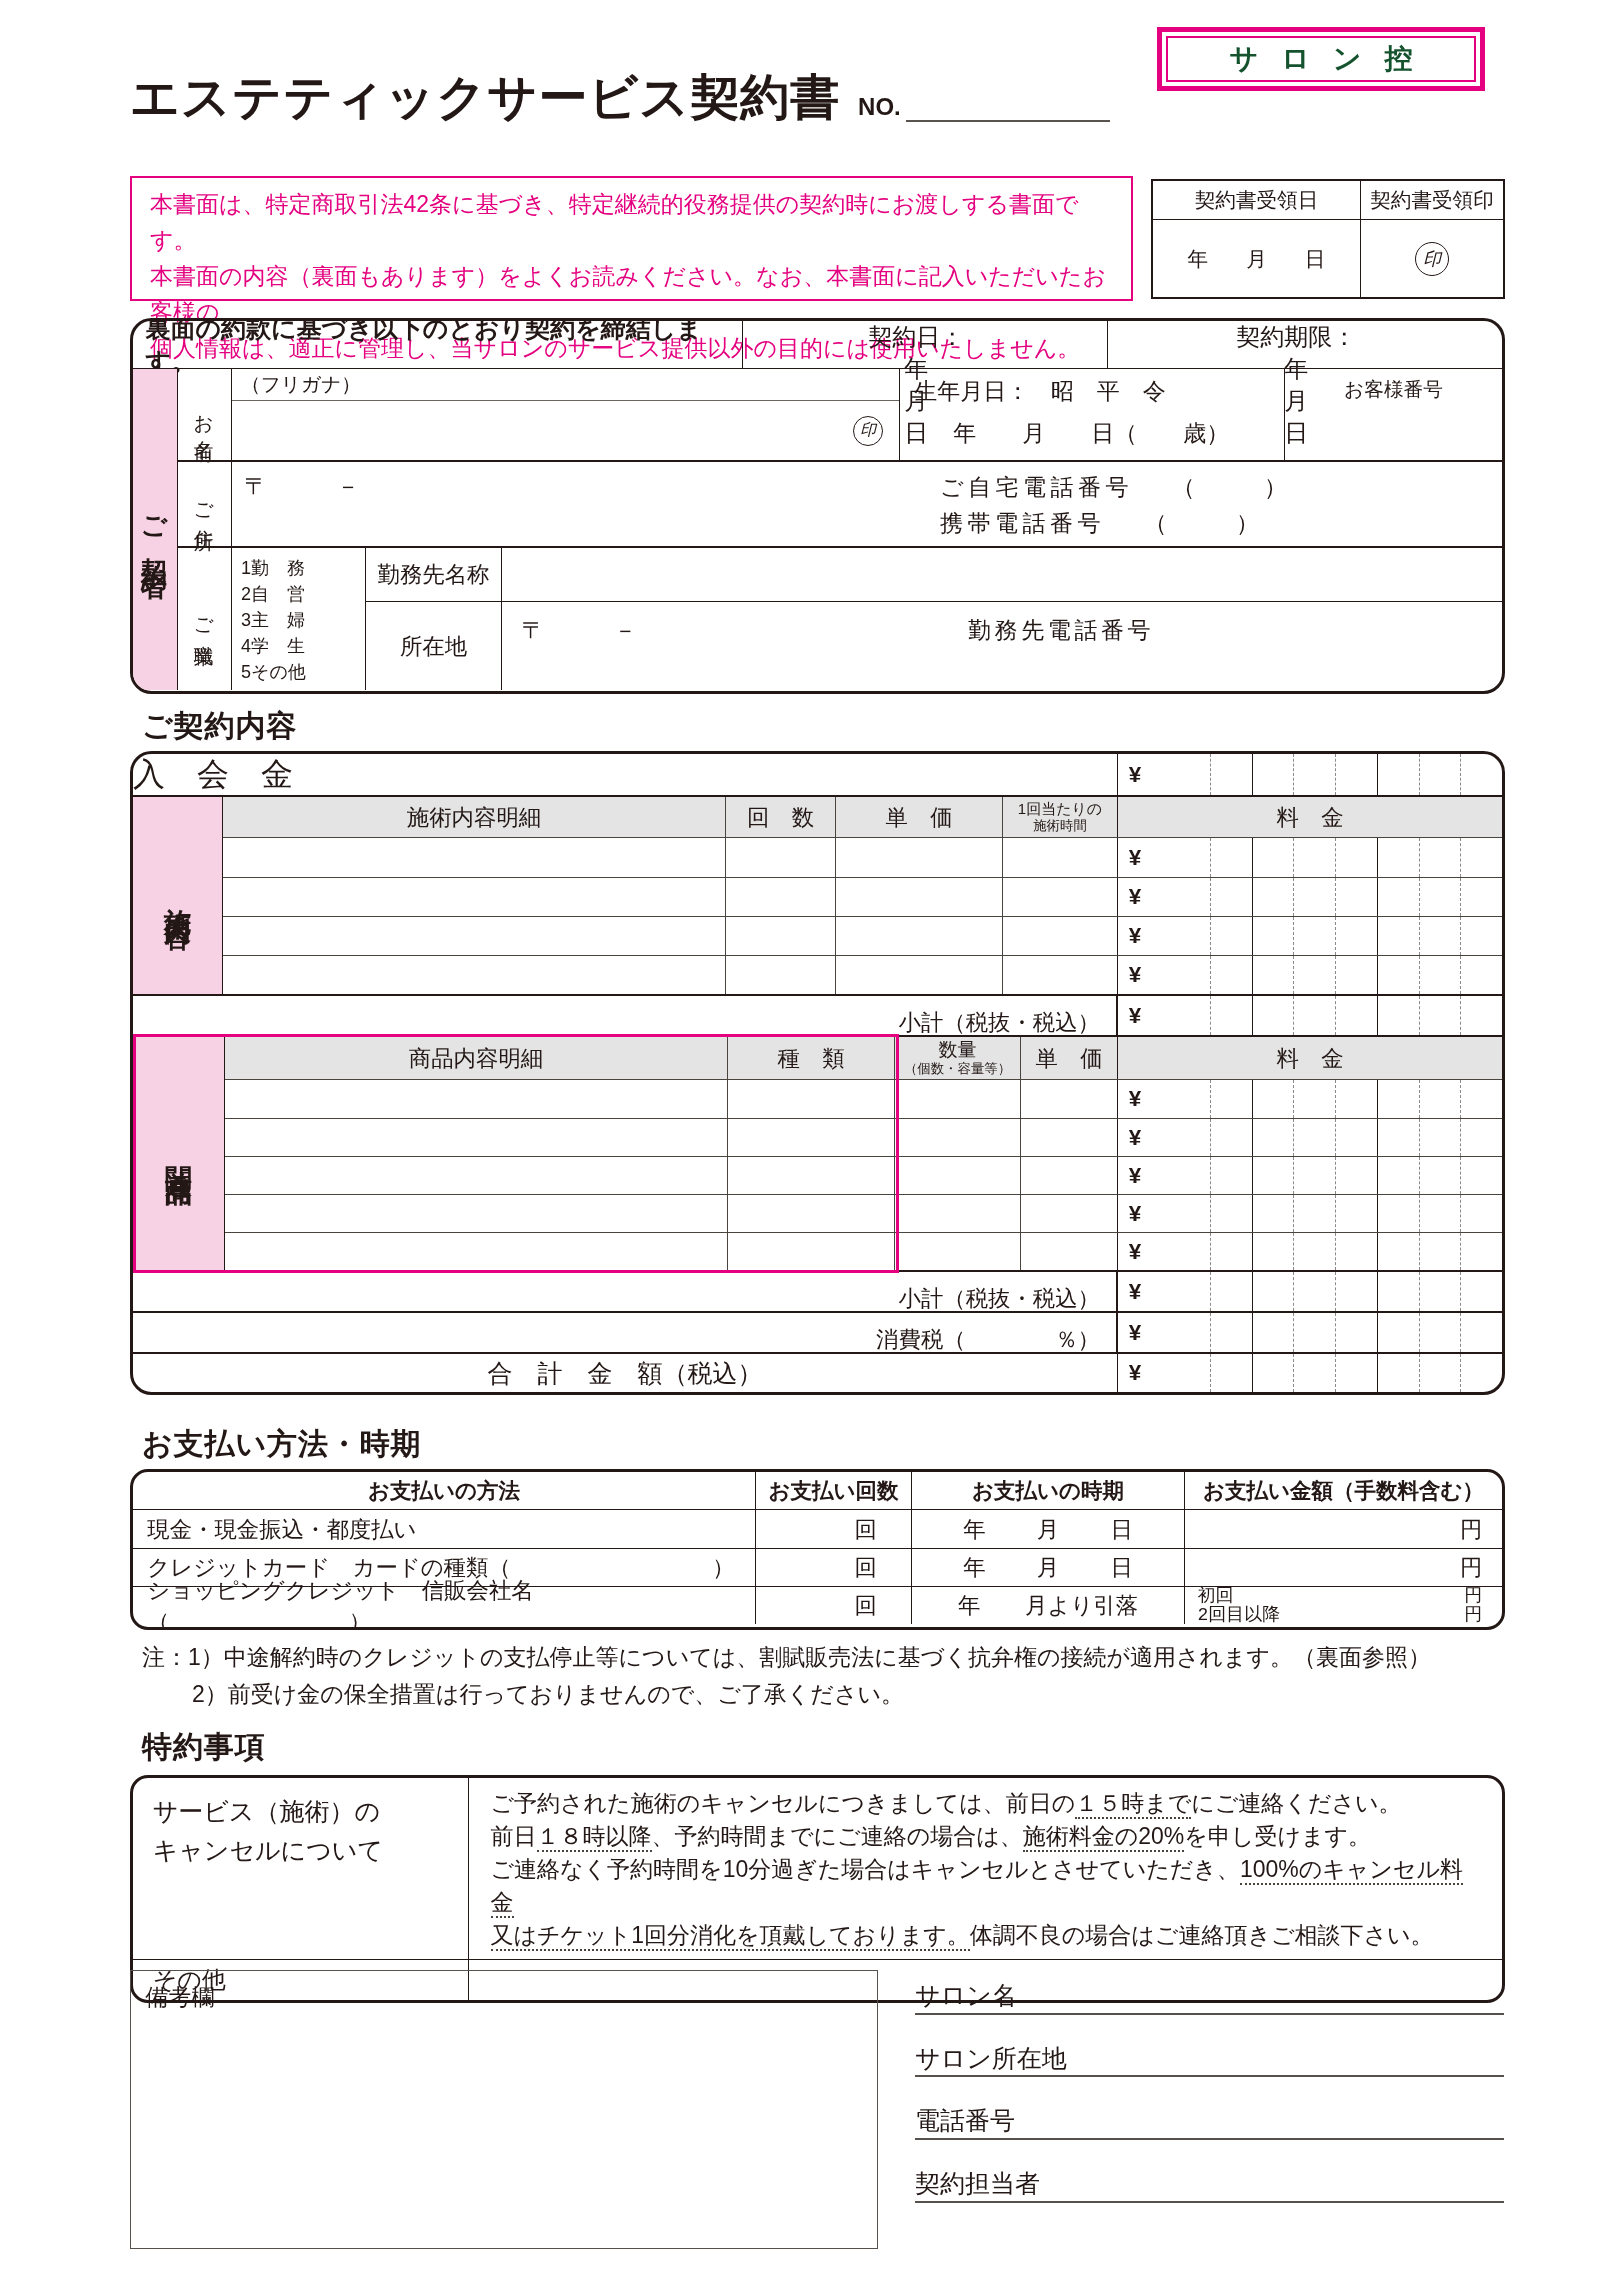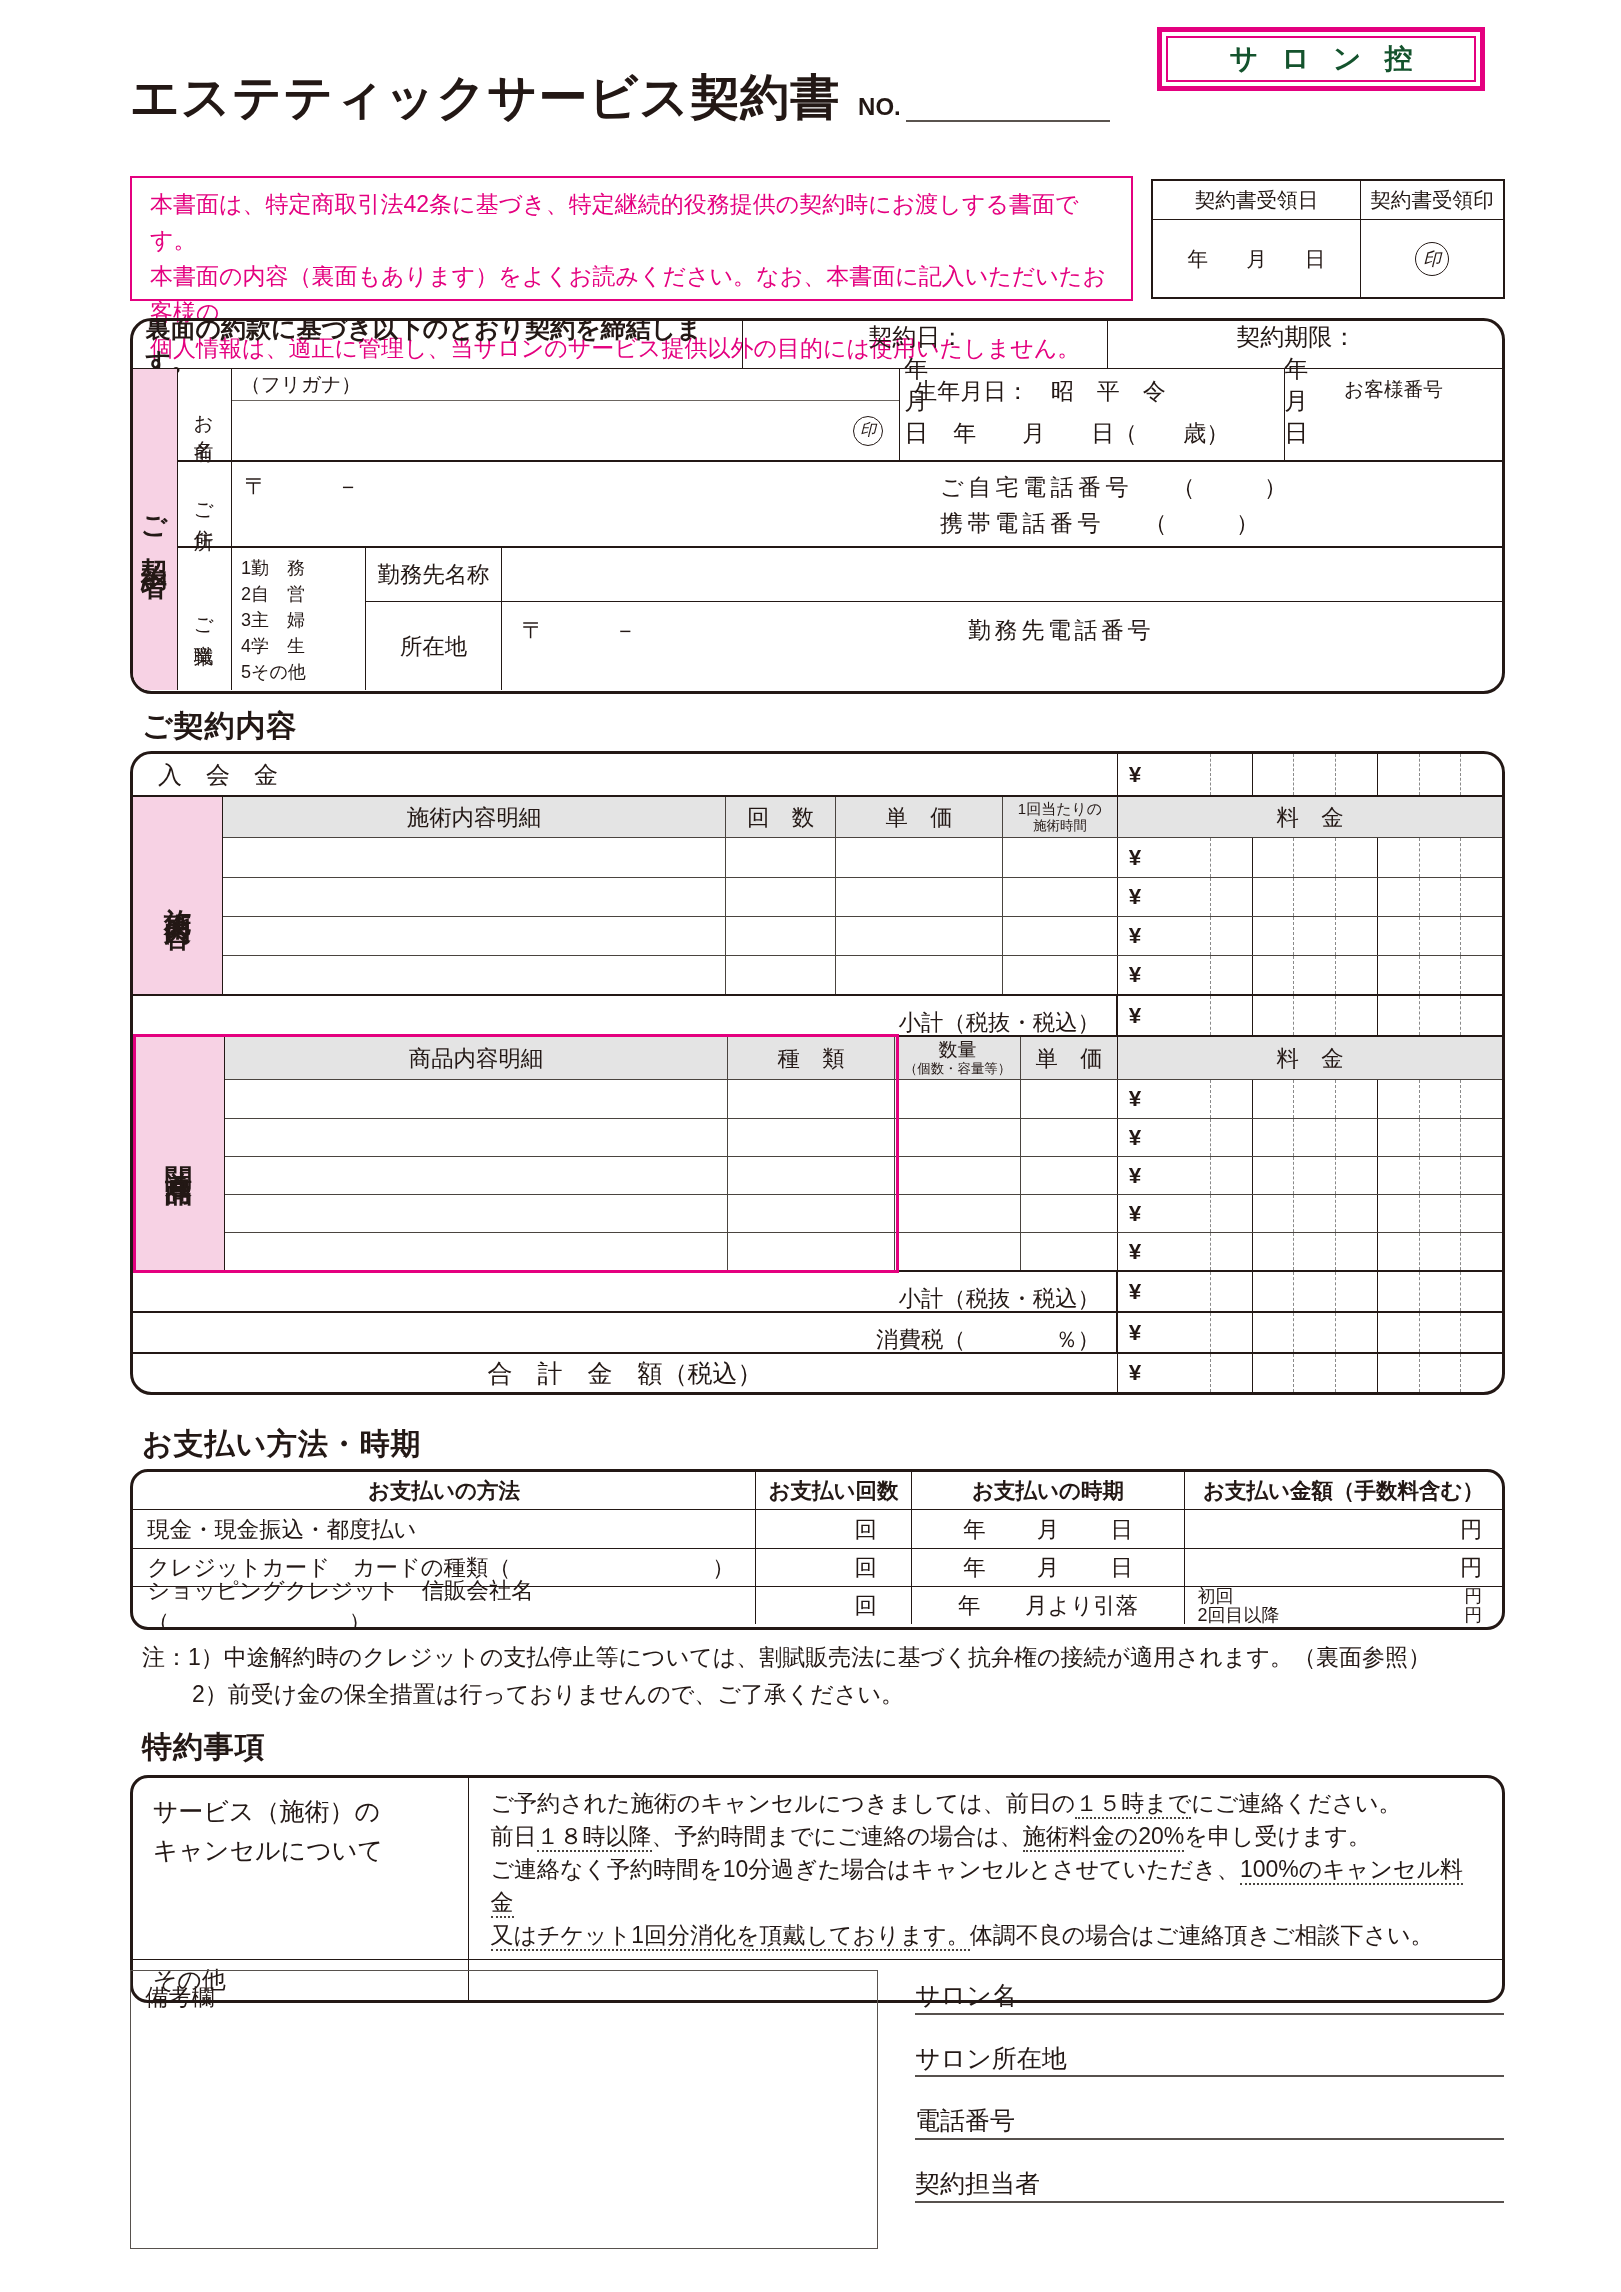--- a/index.html
+++ b/index.html
@@ -72,21 +72,21 @@
   .jcontent { flex:1; position:relative; }
   .jpostal { position:absolute; left:19.7px; top:12.5px; font-size:23px; }
   .wphone { position:absolute; left:466px; top:12.5px; font-size:23px; letter-spacing:3.6px; }
 
   
   .sec-title { font-size:30px; font-weight:bold; letter-spacing:0.9px; }
 
   
   #ctable { left:130px; top:751px; width:1375px; border:3.6px solid #231815; border-radius:21.5px; overflow:hidden; }
   .adm { height:41px; display:flex; }
-  .adm .albl { flex:1; display:flex; align-items:center; padding-left:25px; font-size:24px;font-family:Liberation Mono, monospace; }
+  .adm .albl { flex:1; display:flex; align-items:center; font-size:32px;font-family:Liberation Mono, monospace; }
   .money { width:385px; border-left:1.8px solid #231815; display:flex; align-items:stretch; }
   .money .yen { width:93px; border-right:1.3px dashed #8a8a8a; display:flex; align-items:center; padding-left:10.7px; font-size:22.4px; }
   .money-grid { flex:1; display:flex; }
   .money-grid i { flex:1; }
   .money-grid i.d { border-right:1.3px dashed #8a8a8a; }
   .money-grid i.s { border-right:1.8px solid #231815; }
   .block { border-top:2.7px solid #231815; display:flex; position:relative; }
   .sidecol { width:94px; background:#f7d2e4; border-right:1.8px solid #231815; display:flex; align-items:center; justify-content:center; }
   .sidecol .v { font-size:27px; font-weight:bold; letter-spacing:4.5px; }
   .tbl { flex:1; display:flex; flex-direction:column; }
@@ -112,21 +112,21 @@
   .ph { height:38px; border-bottom:1.8px solid #231815; display:flex; font-weight:bold; }
   .ph > div { display:flex; align-items:center; justify-content:center; font-size:21.5px; }
   .pm { width:622px; } .pc { width:156px; } .pt { width:273px; } .pa { flex:1; }
   .pr { height:38px; display:flex; }
   .pr + .pr { border-top:1.8px solid #231815; }
   .pr .pm { display:flex; align-items:center; justify-content:flex-start; padding-left:14.3px; font-size:22.4px; }
   .pr .pc { border-left:1.8px solid #231815; display:flex; align-items:center; justify-content:flex-end; padding-right:34px; font-size:22.4px; }
   .pr .pt { border-left:1.8px solid #231815; display:flex; align-items:center; justify-content:space-evenly; font-size:22.4px; }
   .pr .pa { border-left:1.8px solid #231815; display:flex; align-items:center; justify-content:flex-end; padding-right:19.7px; font-size:22.4px; }
   .ph .pc,.ph .pt,.ph .pa { border-left:1.8px solid #231815; }
-  .pa3 { flex-direction:column !important; justify-content:center !important; padding:0 19.7px 0 12.5px !important; font-size:18px !important; }
+  .pa3 { flex-direction:column !important; justify-content:center !important; padding:0 19.7px 0 12.5px !important; font-size:18px !important;font-family:Liberation Mono, monospace; }
   .pa3 > div { width:100%; display:flex; justify-content:space-between; line-height:19px; }
   #notes { left:142px; top:1639px; width:1361px; font-size:23px; line-height:37px; }
   #notes .n2 { padding-left:50px; }
 
   
   #stable { left:130px; top:1775px; width:1375px; border:3.6px solid #231815; border-radius:18px; overflow:hidden; }
   .sr1 { display:flex; }
   .slbl { width:336px; border-right:1.8px solid #231815; font-size:25px; line-height:39px; padding:14.3px 0 0 19.7px; }
   .scontent { flex:1; padding:9px 18px 7.2px 21.5px; font-size:23px; line-height:33px; }
   .dotted { border-bottom:2.7px dotted #4a443f; padding-bottom:0.9px; }

